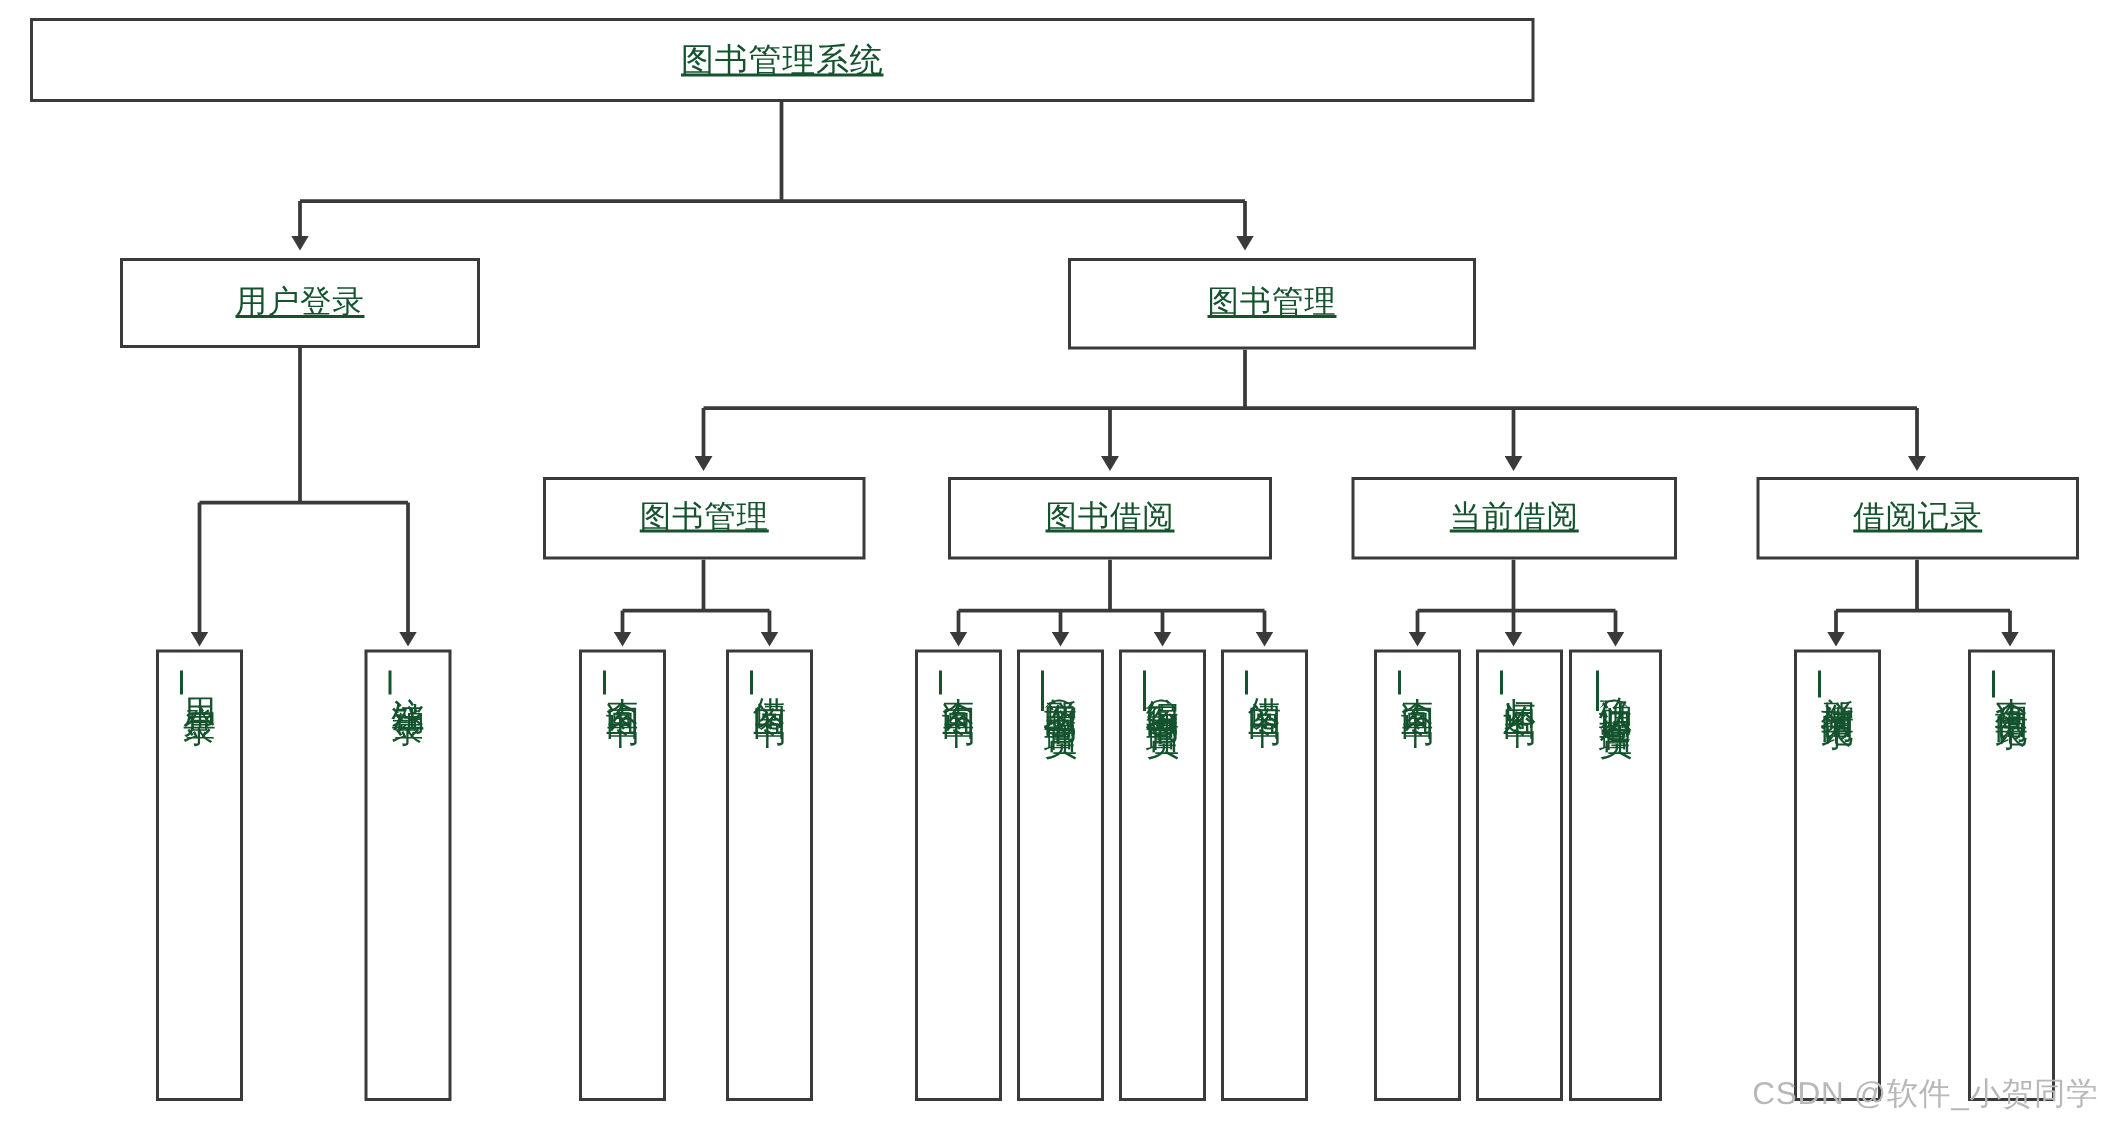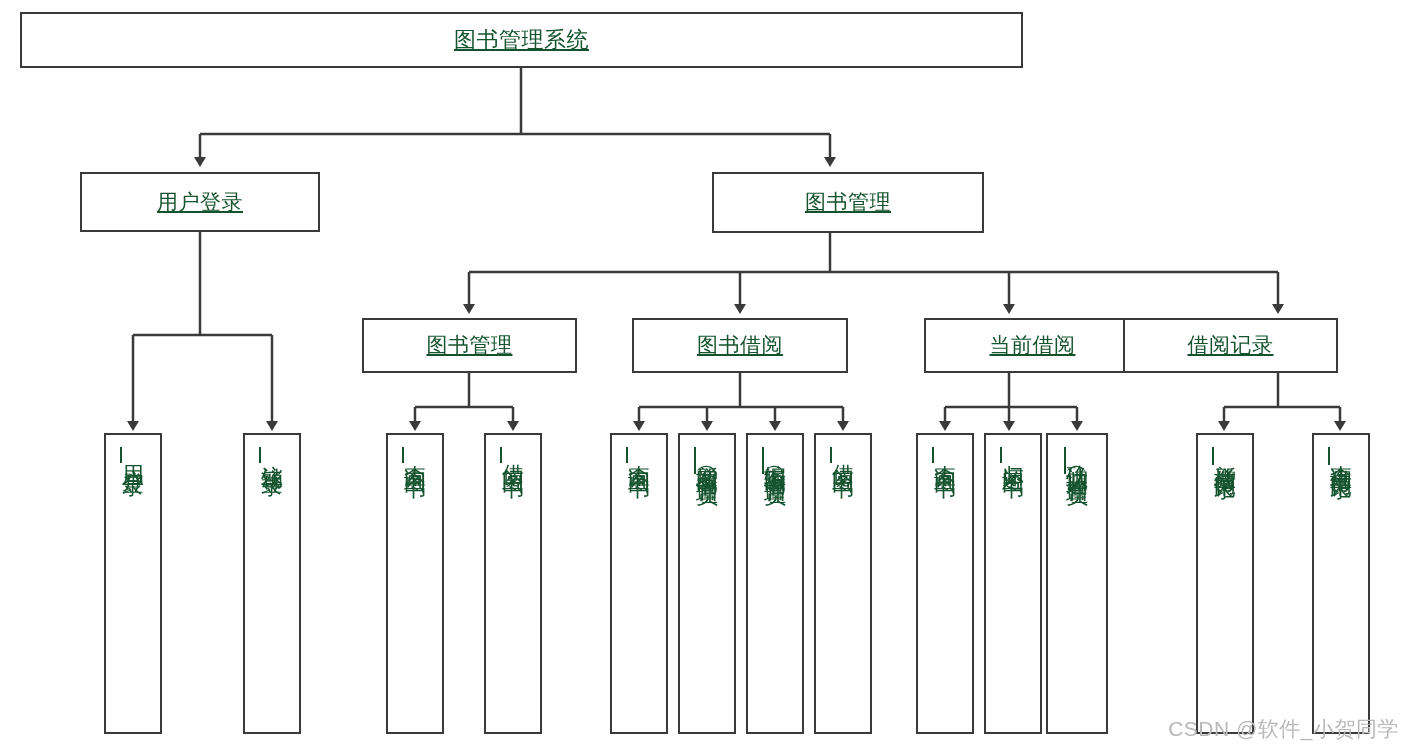--- a/index.html
+++ b/index.html
@@ -147,25 +147,25 @@
   </div>
 
   <div class="node h" style="left:362px; top:318px; width:215px; height:55px;">
     <span class="lbl">图书管理</span>
   </div>
 
   <div class="node h" style="left:632px; top:318px; width:216px; height:55px;">
     <span class="lbl">图书借阅</span>
   </div>
 
-  <div class="node h" style="left:924px; top:318px; width:217px; height:55px;">
+  <div class="node h" style="left:901px; top:318px; width:217px; height:55px;">
     <span class="lbl">当前借阅</span>
   </div>
 
-  <div class="node h" style="left:1123px; top:318px; width:215px; height:55px;">
+  <div class="node h" style="left:1171px; top:318px; width:215px; height:55px;">
     <span class="lbl">借阅记录</span>
   </div>
 
   <div class="node v" style="left:104px; top:433px; width:58px; height:301px;">
     <span class="lbl">用户登录</span>
   </div>
 
   <div class="node v" style="left:243px; top:433px; width:58px; height:301px;">
     <span class="lbl">注销登录</span>
   </div>

